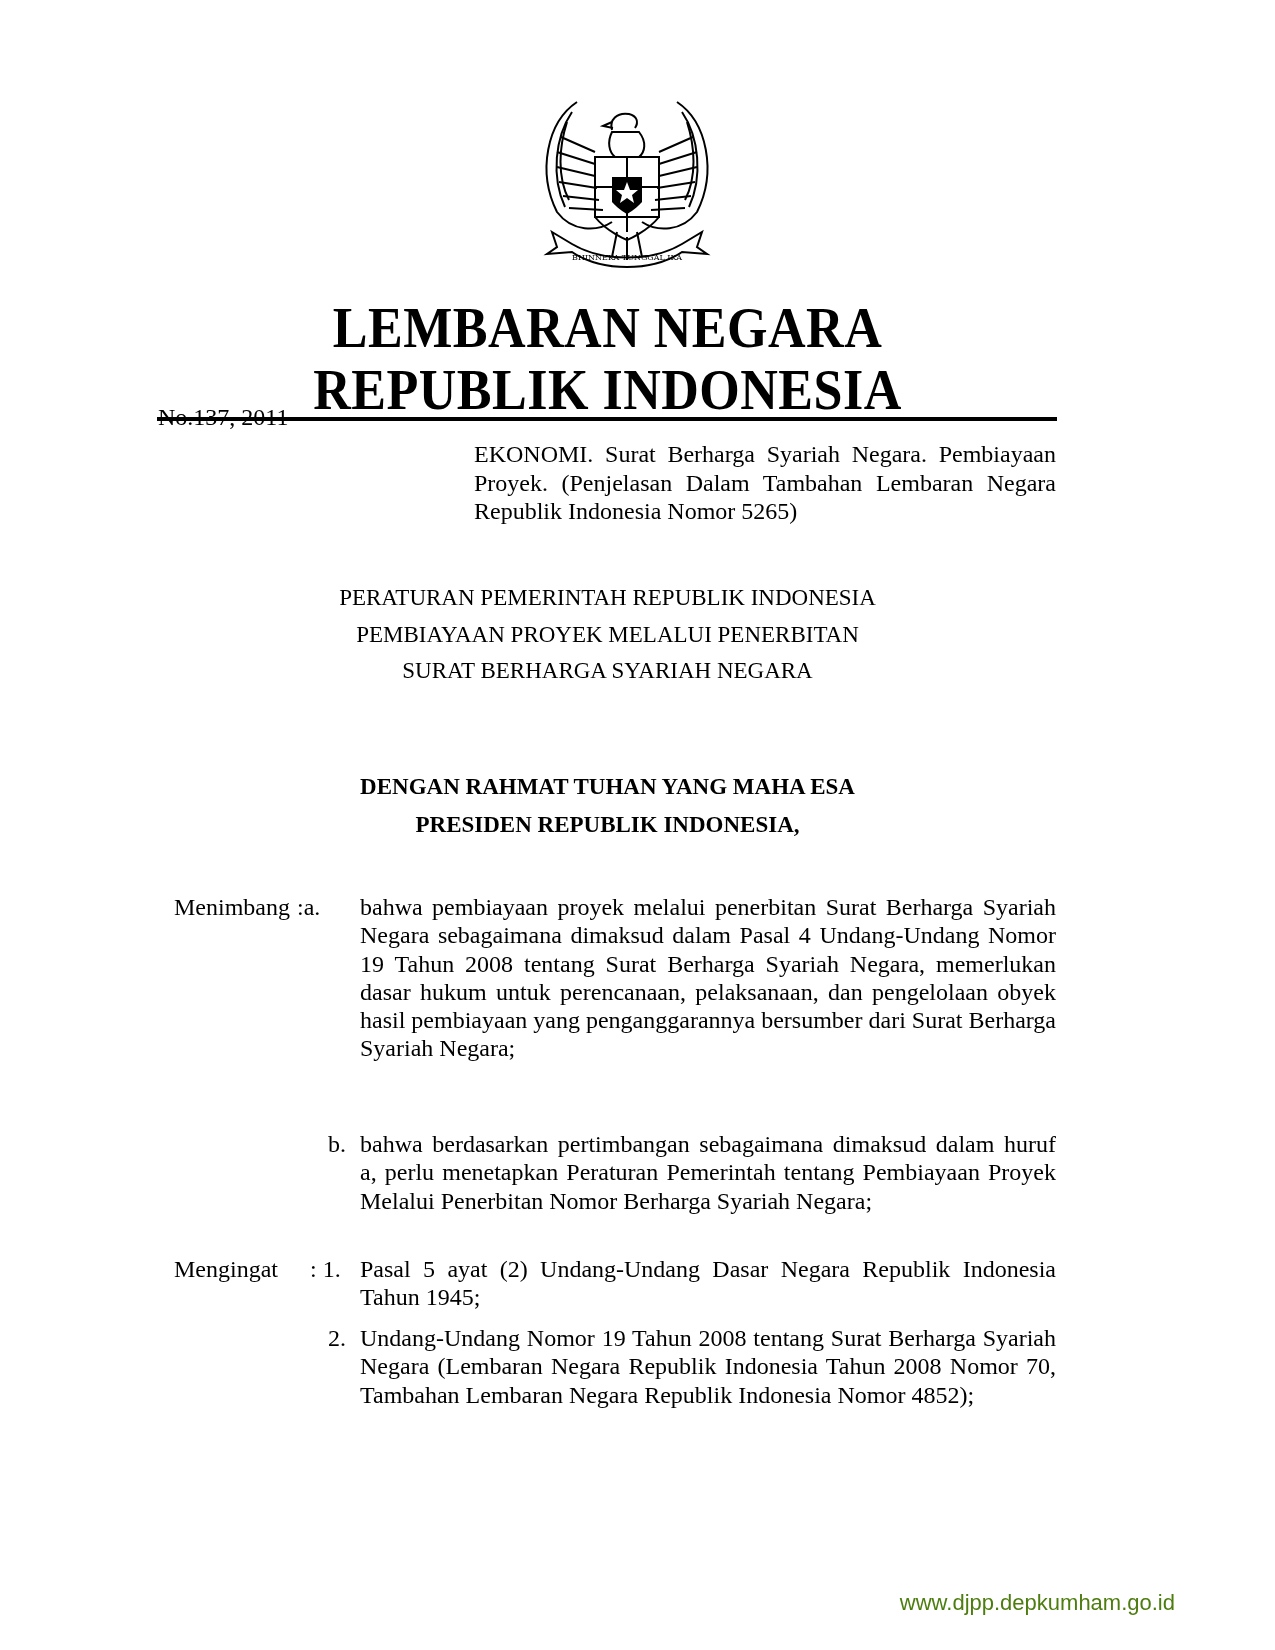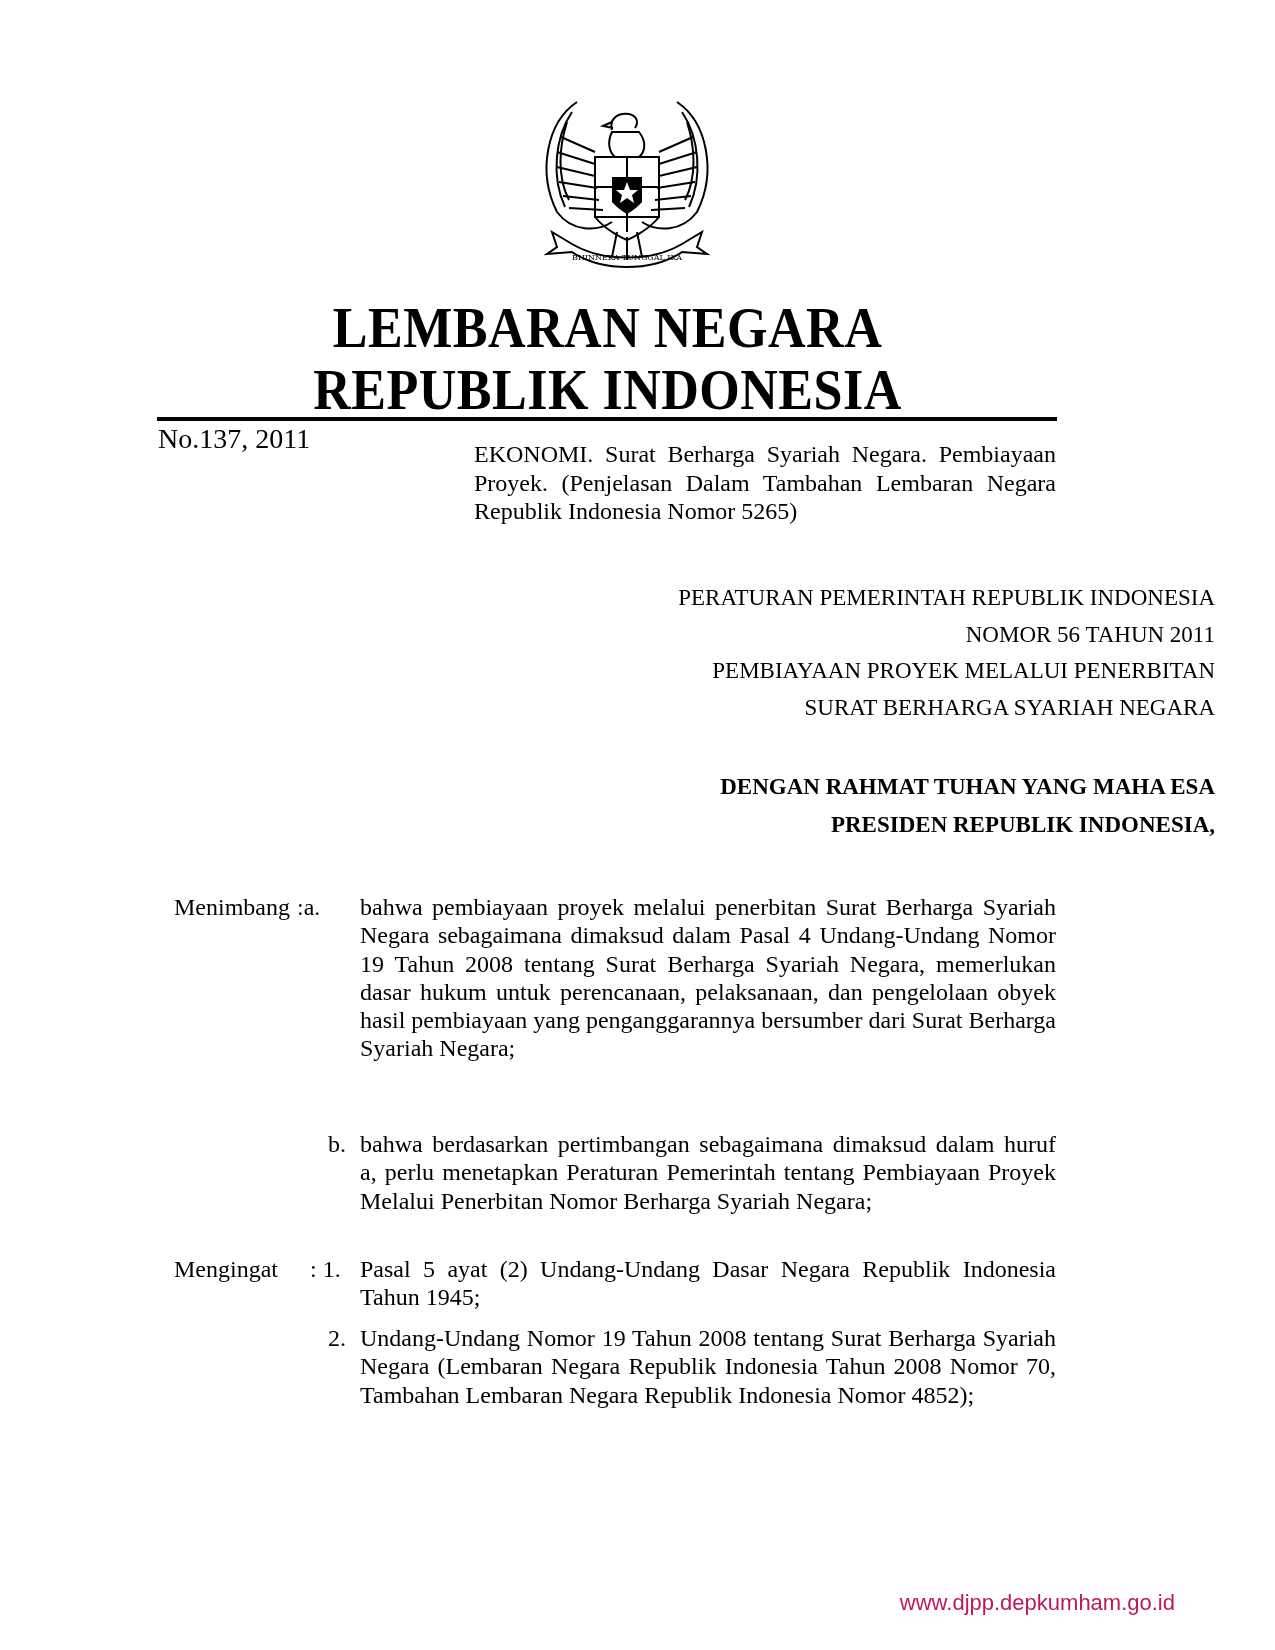--- a/index.html
+++ b/index.html
@@ -4,32 +4,32 @@
 <style>
   html, body { margin:0; padding:0; background:#ffffff; }
   body { width:1275px; height:1650px; position:relative; overflow:hidden;
          font-family:"Liberation Serif","DejaVu Serif",serif; color:#000; }
   .emblem { position:absolute; left:520px; left:517px; top:82px; width:220px; height:190px; }
   .title { position:absolute; left:0; width:1215px; text-align:center; font-weight:bold;
            font-size:56px; letter-spacing:0.5px; transform:scaleX(0.93); transform-origin:center; }
   .t1 { top:296px; }
   .t2 { top:358px; }
   .rule { position:absolute; left:157px; top:417px; width:900px; height:4px; background:#000; }
-  .lead-no { position:absolute; left:158px; top:423px; font-size:28px; }
+  .lead-no { position:absolute; left:158px; top:404px; font-size:24px; }
   .lead-text { position:absolute; left:474px; top:440px; width:582px; font-size:24px;
                line-height:28.5px; text-align:justify; }
-  .center-block { position:absolute; left:0; width:1215px; text-align:right; font-size:23px; }
+  .center-block { position:absolute; left:0; width:1215px; text-align:center; font-size:23px; }
   .cb1 { top:580px; line-height:36.5px; }
   .cb2 { top:768px; line-height:38px;font-weight:bold; }
   .row { position:absolute; font-size:24px; line-height:28.3px; }
   .label { position:absolute; left:174px; }
   .marker { position:absolute; }
   .body { position:absolute; left:360px; width:696px; text-align:justify; text-align-last:left;font-family:Liberation Serif, serif; }
   .footer { position:absolute; right:100px; top:1590px; font-family:"Liberation Sans","DejaVu Sans",sans-serif;
-            font-size:22px; color:#be185d; }
+            font-size:22px; color:#4d7c0f; }
 </style>
 </head>
 <body>
 
 <div>
 
   <svg class="emblem" viewBox="0 0 220 190">
     <g fill="none" stroke="#000" stroke-width="2">
 
       <path d="M60 20 C30 40 20 90 40 130 C55 150 80 150 95 140"></path>
@@ -63,21 +63,20 @@
 
   <div class="title t1">LEMBARAN NEGARA</div>
   <div class="title t2">REPUBLIK INDONESIA</div>
   <div class="rule"></div>
 
   <div class="lead-no">No.137, 2011</div>
   <div class="lead-text">EKONOMI. Surat Berharga Syariah Negara. Pembiayaan Proyek. (Penjelasan Dalam Tambahan Lembaran Negara Republik Indonesia Nomor 5265)</div>
 
   <div class="center-block cb1">
     <div>PERATURAN PEMERINTAH REPUBLIK INDONESIA</div>
-    <div>NOMOR 56 TAHUN 2011</div>
     <div>PEMBIAYAAN PROYEK MELALUI PENERBITAN</div>
     <div>SURAT BERHARGA SYARIAH NEGARA</div>
   </div>
 
   <div class="center-block cb2">
     <div>DENGAN RAHMAT TUHAN YANG MAHA ESA</div>
     <div>PRESIDEN REPUBLIK INDONESIA,</div>
   </div>
 
   <div class="row" style="top:893px;left:0;width:1275px;">

